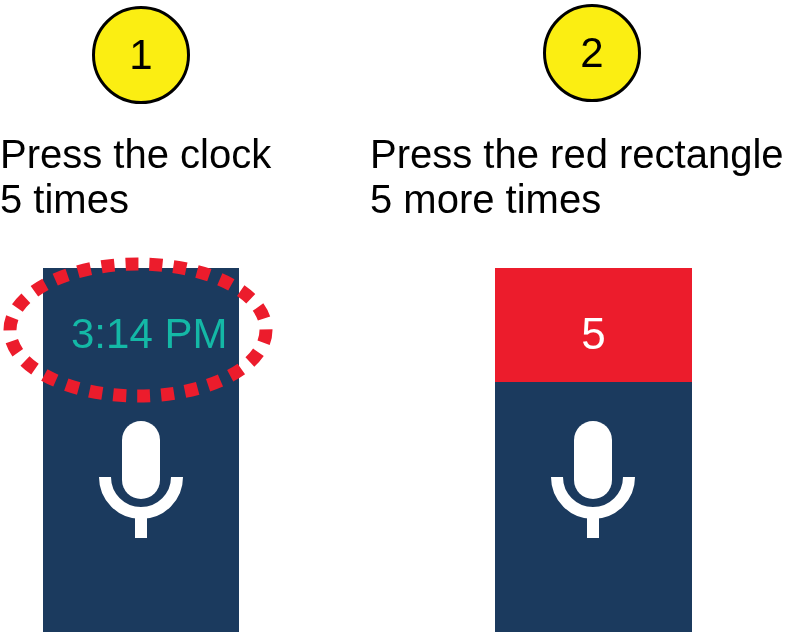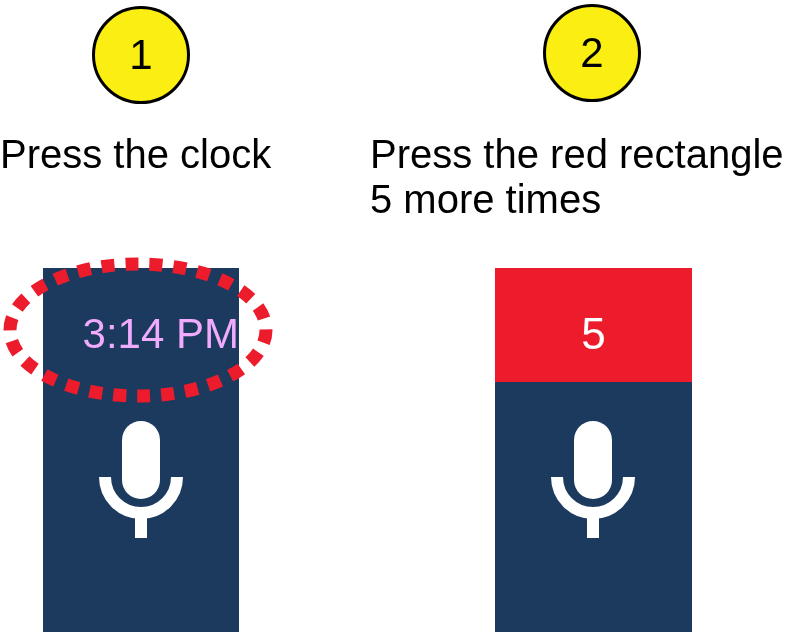--- a/index.html
+++ b/index.html
@@ -45,23 +45,24 @@
     top: 268px;
     height: 364px;
     background: #1B3A5E;
   }
   .phone-1 { left: 43px;  width: 196px; }
   .phone-2 { left: 495px; width: 197px; }
 
   .clock-display {
     position: absolute;
     left: 0; top: 45px; width: 100%;
-    text-align: right;
+    text-align: left;
     font-size: 42px; line-height: 42px;
-    color: #f0abfc;
+    color: #14b8a6;
+    padding-left: 28px;
   }
 
   .red-header {
     position: absolute;
     left: 0; top: 0; width: 100%;
     height: 114px;
     background: #EC1C2C;
   }
   .counter-value {
     position: absolute;
@@ -90,20 +91,21 @@
 <body>
 
 <div class="canvas">
 
   <div class="badge badge-1">
     <span>1</span>
   </div>
 
   <div class="title title-1">
     <div>Press the clock</div>
+    <div>5 times</div>
   </div>
 
   <div class="phone phone-1">
     <div class="clock-display">3:14 PM</div>
     <svg class="mic-icon" viewBox="0 0 120 120" xmlns="http://www.w3.org/2000/svg">
       <rect x="41" y="0" width="38" height="78" rx="19" fill="#ffffff"></rect>
       <path d="M 24 56 A 36 36 0 0 0 96 56" stroke="#ffffff" stroke-width="12" fill="none"></path>
       <rect x="54" y="92" width="12" height="25" fill="#ffffff"></rect>
     </svg>
   </div>

